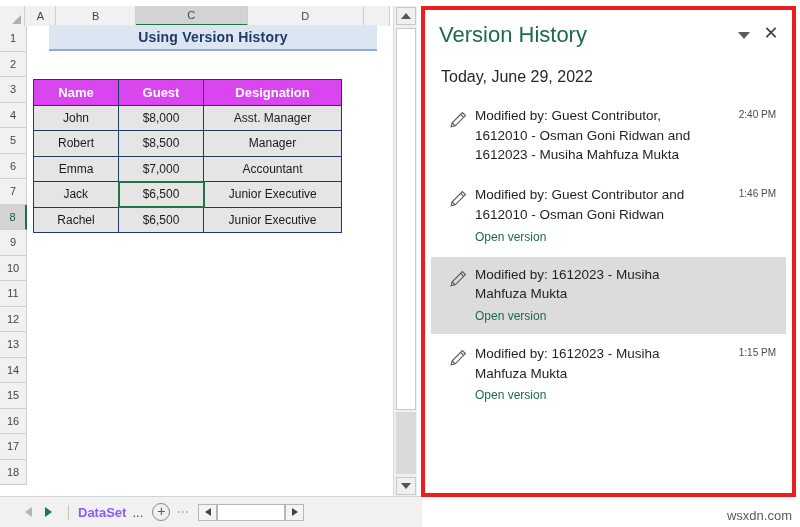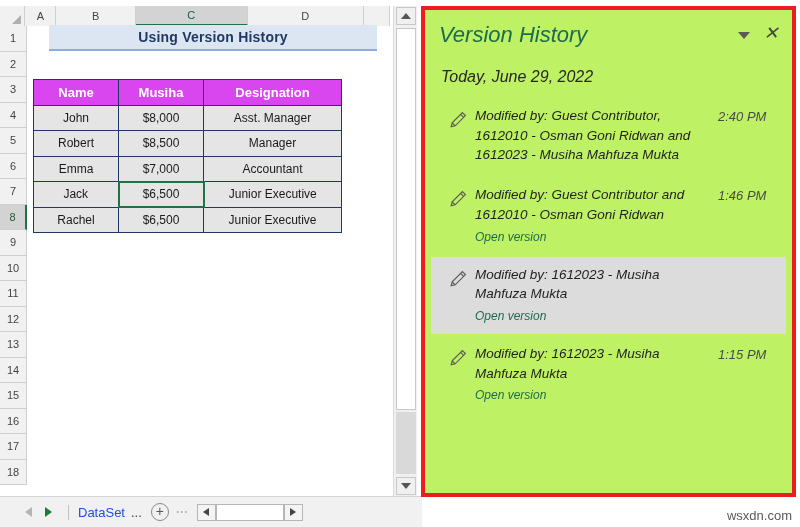--- a/index.html
+++ b/index.html
@@ -217,22 +217,23 @@
     border-top: 5px solid transparent;
     border-bottom: 5px solid transparent;
     border-left: 7px solid #1c7a3e;
   }
   .bar-sep {
     width: 1px; height: 15px;
     background: #c2c2c2;
     margin: 0 9px 0 10px;
   }
   #sheet-tab-name {
-    font-size: 13px; color: #1d4ed8;
+    font-size: 13px; color: #8b5cf6;
     margin-right: 6px;
+    font-weight: bold;
   }
   #sheet-tab-ellipsis {
     font-size: 13px; color: #444444;
     margin-right: 9px;
   }
   #add-sheet {
     width: 18px; height: 18px;
     border: 1px solid #8a8a8a;
     border-radius: 50%;
     color: #555;
@@ -281,23 +282,22 @@
   #panel-frame {
     position: absolute;
     left: 421px; top: 6px;
     width: 375px; height: 491px;
     border: 4px solid #ee1c1c;
     background: #ebebeb;
   }
   #panel {
     position: relative;
     width: 100%; height: 100%;
-    background: #bef264;
+    background: #ffffff;
     overflow: hidden;
-    font-style: italic;
   }
   #panel-header {
     position: relative;
     height: 52px;
     padding: 12px 14px 0 14px;
   }
   #panel-title {
     font-size: 22px;
     color: #1d6b4f;
     font-family: "Liberation Sans", sans-serif;
@@ -358,22 +358,22 @@
   }
   .v-link {
     display: inline-block;
     margin-top: 5px;
     font-size: 12px;
     color: #1d6b4f;
     cursor: pointer;
   }
   .v-time {
     flex: 0 0 58px;
-    text-align: left;
-    font-size: 13px;
+    text-align: right;
+    font-size: 10px;
     color: #4a4a4a;
     padding-top: 3px;
   }
 
   
   #watermark {
     position: absolute;
     right: 8px; bottom: 4px;
     font-size: 13px;
     color: #5a5a5a;
@@ -419,21 +419,21 @@
     </div>
 
     <div id="grid"></div>
 
     <div id="sheet-title">Using Version History</div>
 
     <table id="data-table">
       <thead>
         <tr>
           <th>Name</th>
-          <th>Musiha</th>
+          <th>Guest</th>
           <th>Designation</th>
         </tr>
       </thead>
       <tbody>
         <tr>
           <td>John</td>
           <td>$8,000</td>
           <td>Asst. Manager</td>
         </tr>
         <tr>

